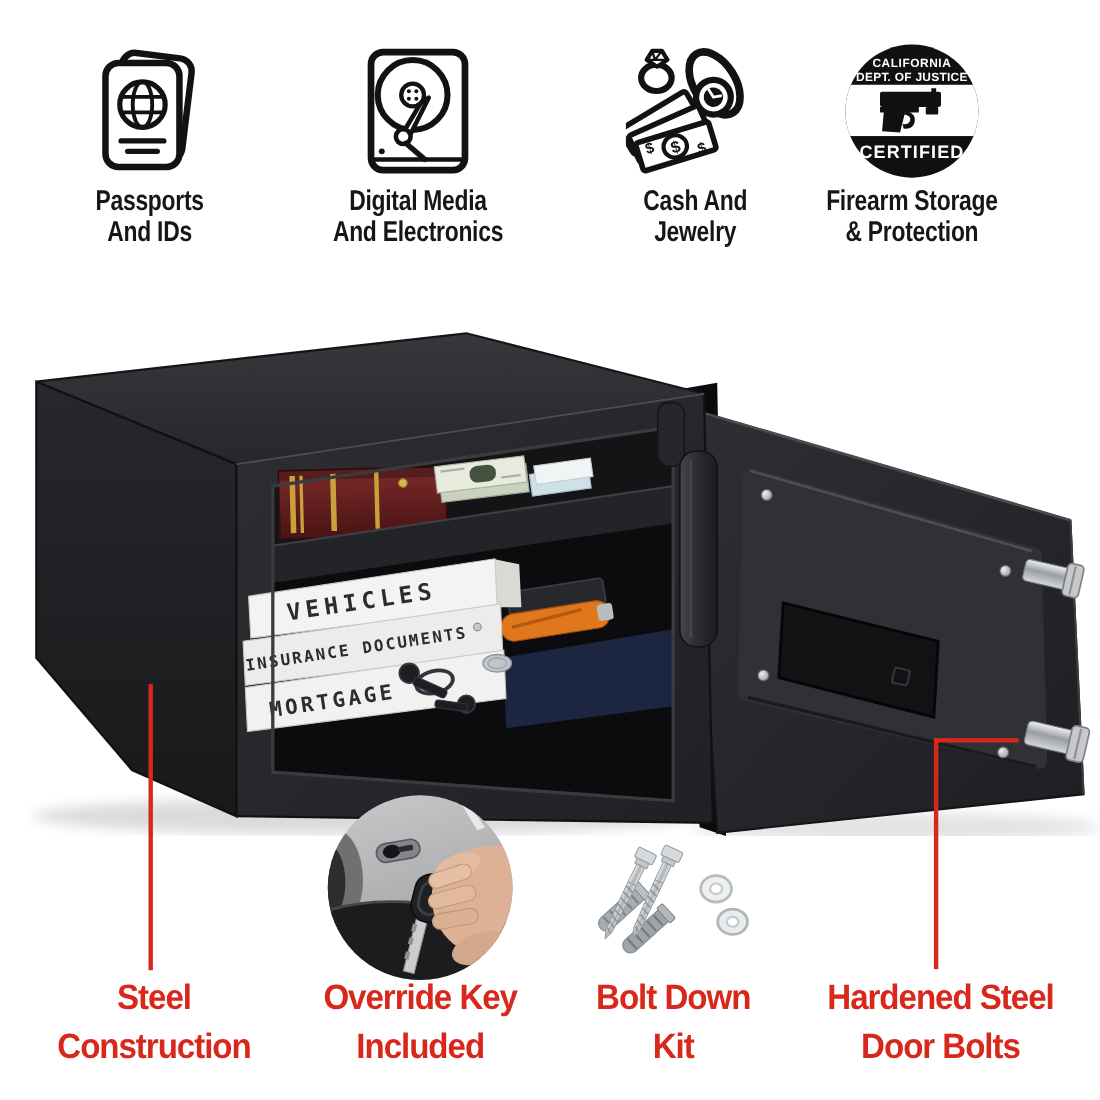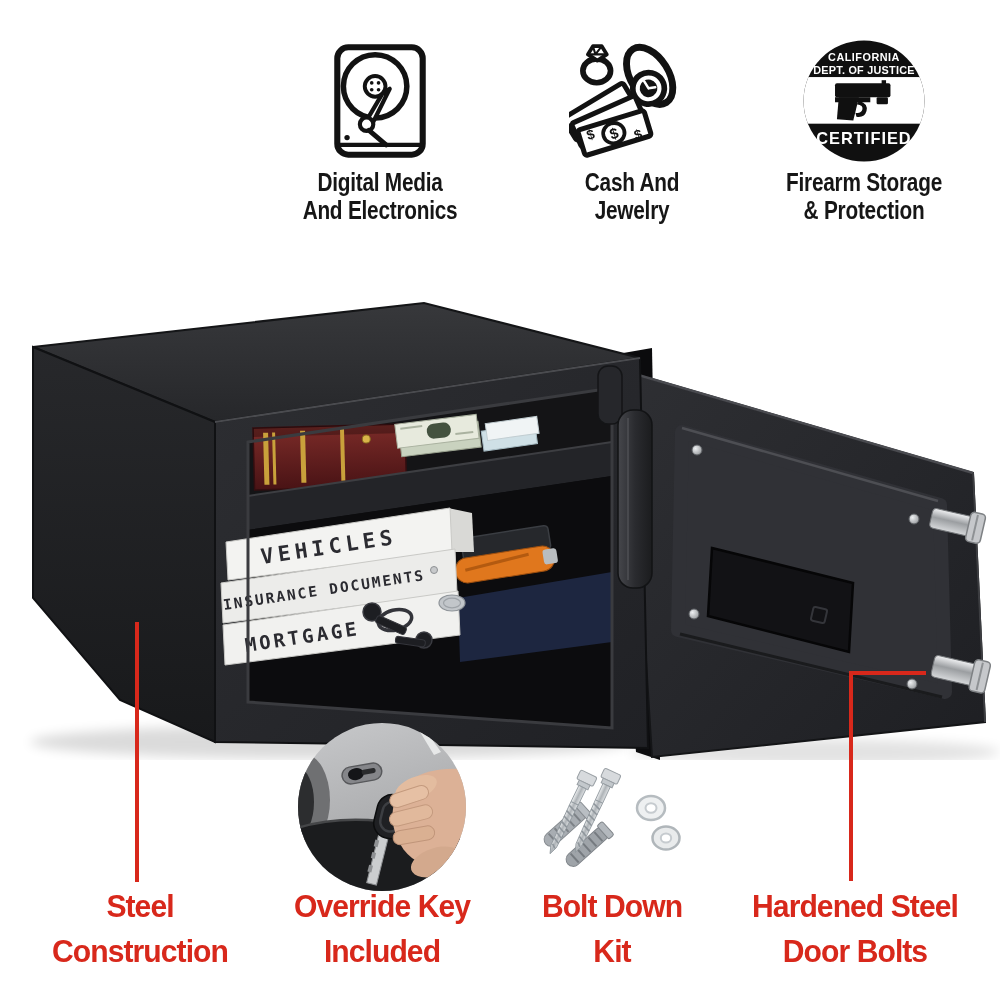--- a/index.html
+++ b/index.html
@@ -17,20 +17,40 @@
   
   .red-line{position:absolute;background:#d8281b;z-index:5;}
   
   .abs{position:absolute;}
 </style>
 </head>
 <body>
 
 <div class="page">
 
+  <div class="feature-col" style="left:21px">
+    <div class="icon-wrap">
+      <svg width="118" height="122" viewBox="0 0 100 100">
+        <g fill="#fff" stroke="#121212" stroke-linecap="round" stroke-linejoin="round">
+          <rect x="25" y="7" width="54" height="79" rx="10" stroke-width="5" transform="rotate(7 52 46)"></rect>
+          <rect x="16" y="13" width="57" height="80" rx="10" stroke-width="5"></rect>
+          <circle cx="44.5" cy="45" r="17.5" stroke-width="4" fill="none"></circle>
+          <ellipse cx="44.5" cy="45" rx="7.5" ry="17.5" stroke-width="3" fill="none"></ellipse>
+          <line x1="28.5" y1="39" x2="60.5" y2="39" stroke-width="3"></line>
+          <line x1="28.5" y1="51" x2="60.5" y2="51" stroke-width="3"></line>
+          <line x1="28" y1="73" x2="61" y2="73" stroke-width="4"></line>
+          <line x1="33" y1="81" x2="56" y2="81" stroke-width="4"></line>
+        </g>
+      </svg>
+    </div>
+    <div class="feature-label">
+      <div>Passports</div>
+      <div>And IDs</div>
+    </div>
+  </div>
 
   <div class="feature-col" style="left:265px">
     <div class="icon-wrap">
       <svg width="122" height="124" viewBox="0 0 100 100">
         <g fill="none" stroke="#121212" stroke-linecap="round" stroke-linejoin="round">
           <rect x="15" y="6" width="70" height="88" rx="9" stroke-width="5" fill="#fff"></rect>
           <circle cx="46" cy="38" r="26" stroke-width="4.5"></circle>
           <circle cx="46" cy="38" r="8.5" stroke-width="3.2"></circle>
           <circle cx="43.2" cy="35.2" r="1.5" fill="#121212" stroke="none"></circle>
           <circle cx="48.8" cy="35.2" r="1.5" fill="#121212" stroke="none"></circle>
@@ -77,21 +97,21 @@
           </g>
         </g>
       </svg>
     </div>
     <div class="feature-label">
       <div>Cash And</div>
       <div>Jewelry</div>
     </div>
   </div>
 
-  <div class="feature-col" style="left:749px">
+  <div class="feature-col" style="left:714px">
     <div class="icon-wrap">
       <svg width="126" height="126" viewBox="0 0 100 100">
         <defs>
             <clipPath id="badgeClip">
               <circle cx="50" cy="50" r="48"></circle>
             </clipPath>
           </defs>
         <circle cx="50" cy="50" r="48" fill="#101010"></circle>
         <g clip-path="url(#badgeClip)">
           <rect x="0" y="31" width="100" height="37" fill="#ffffff"></rect>

